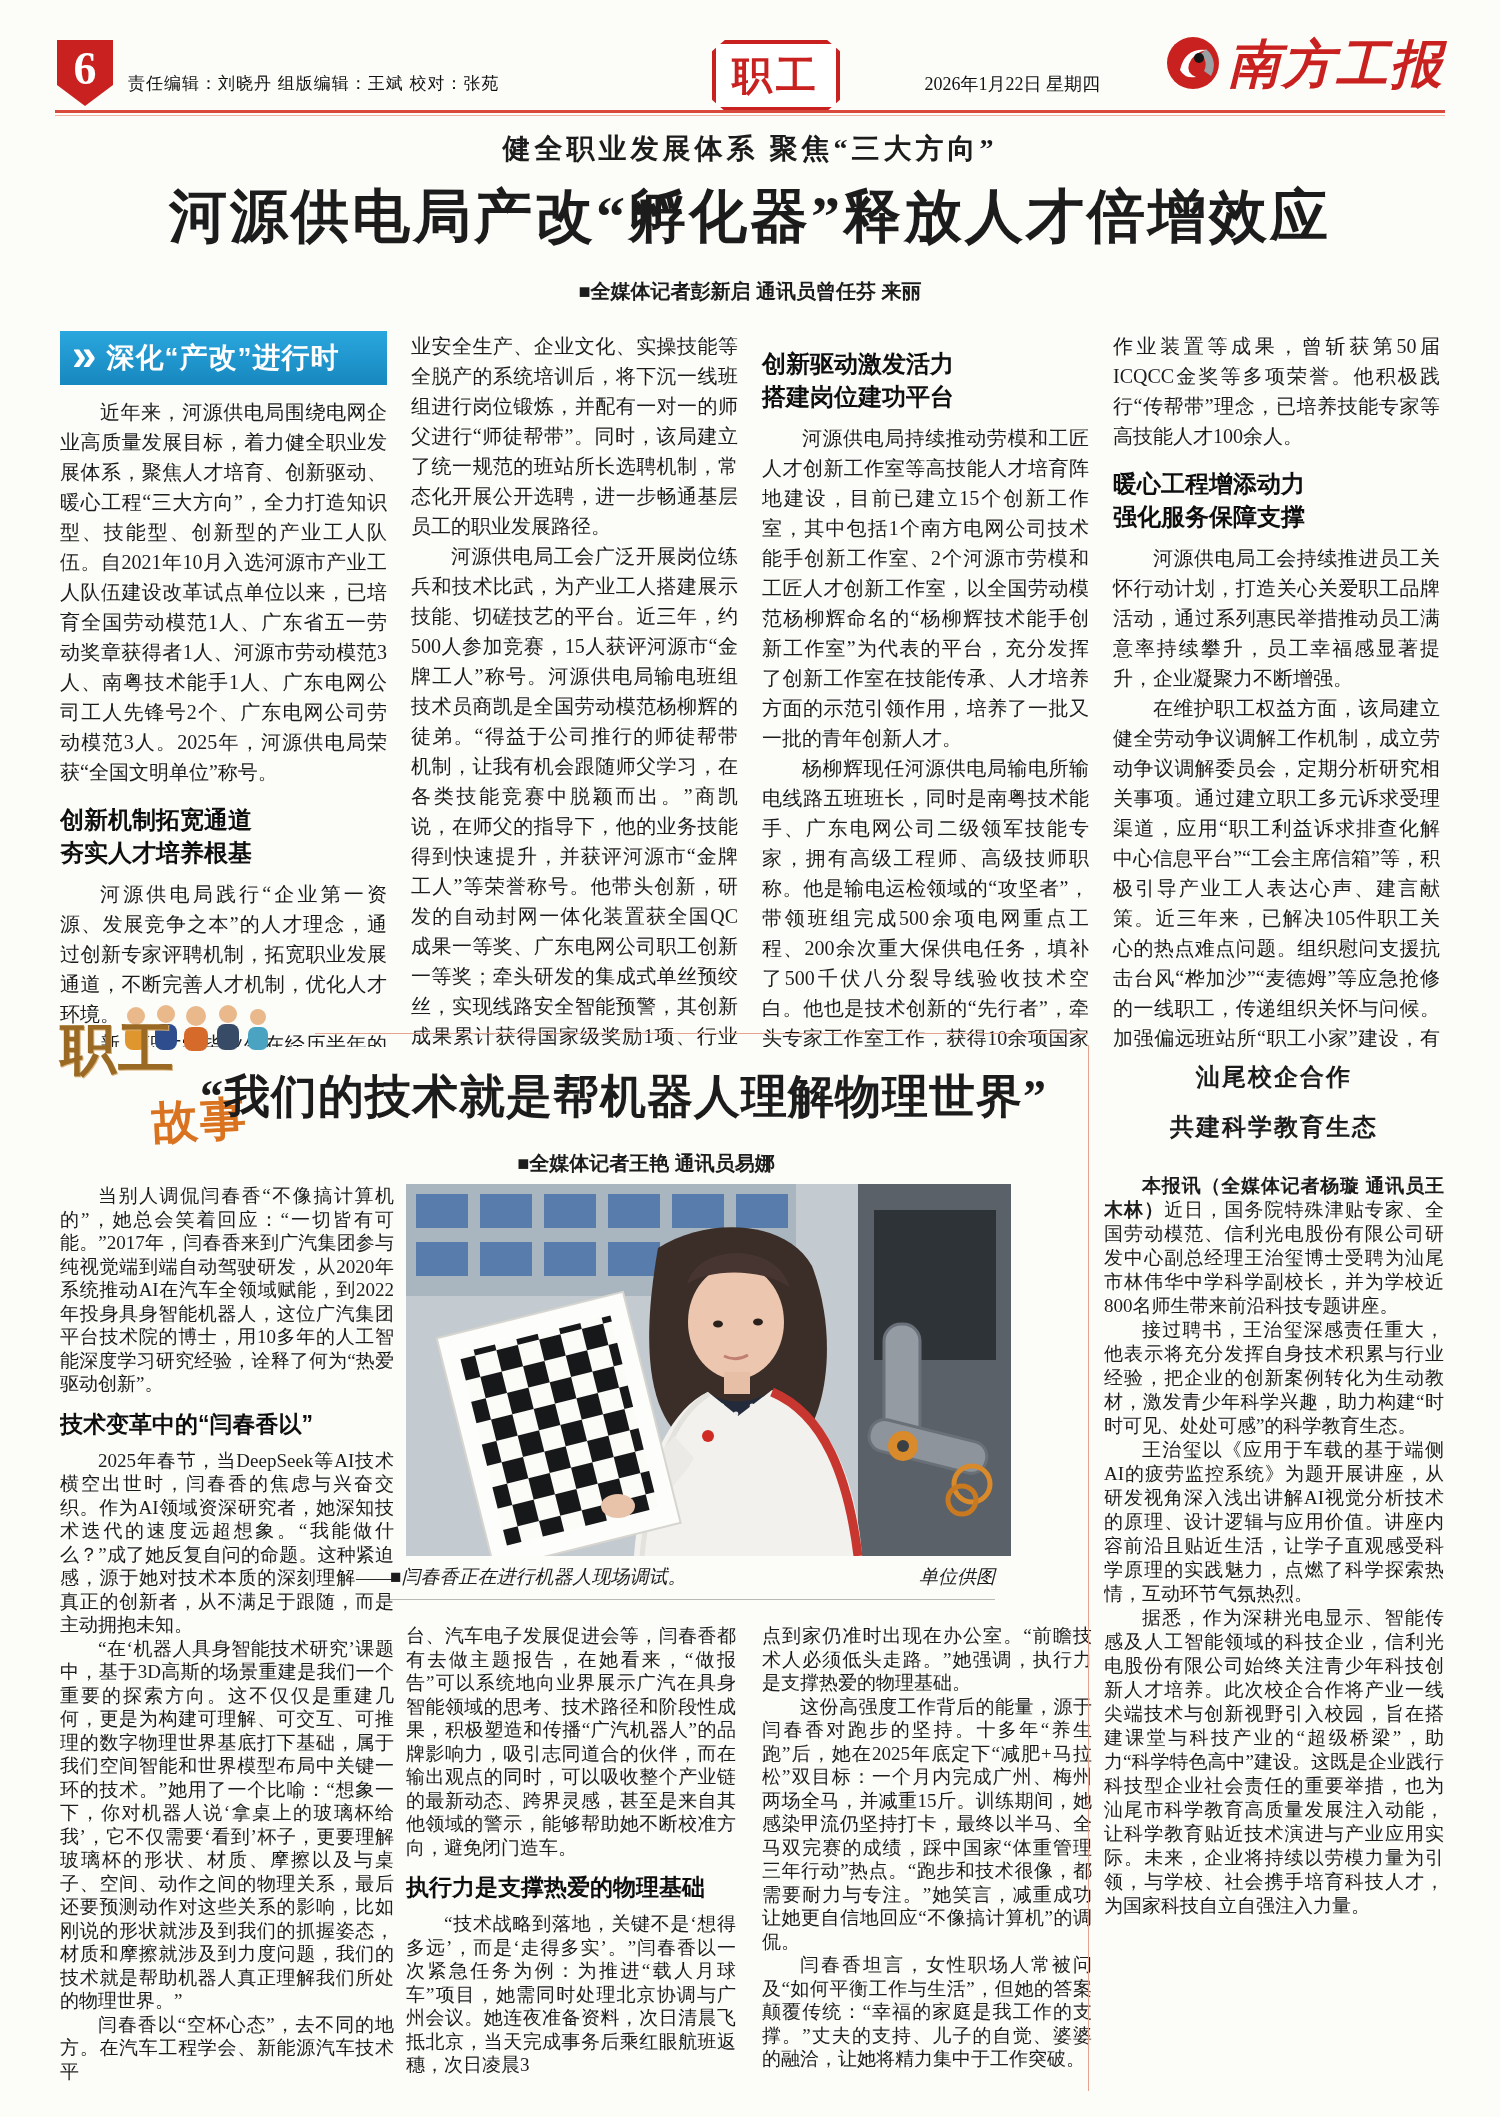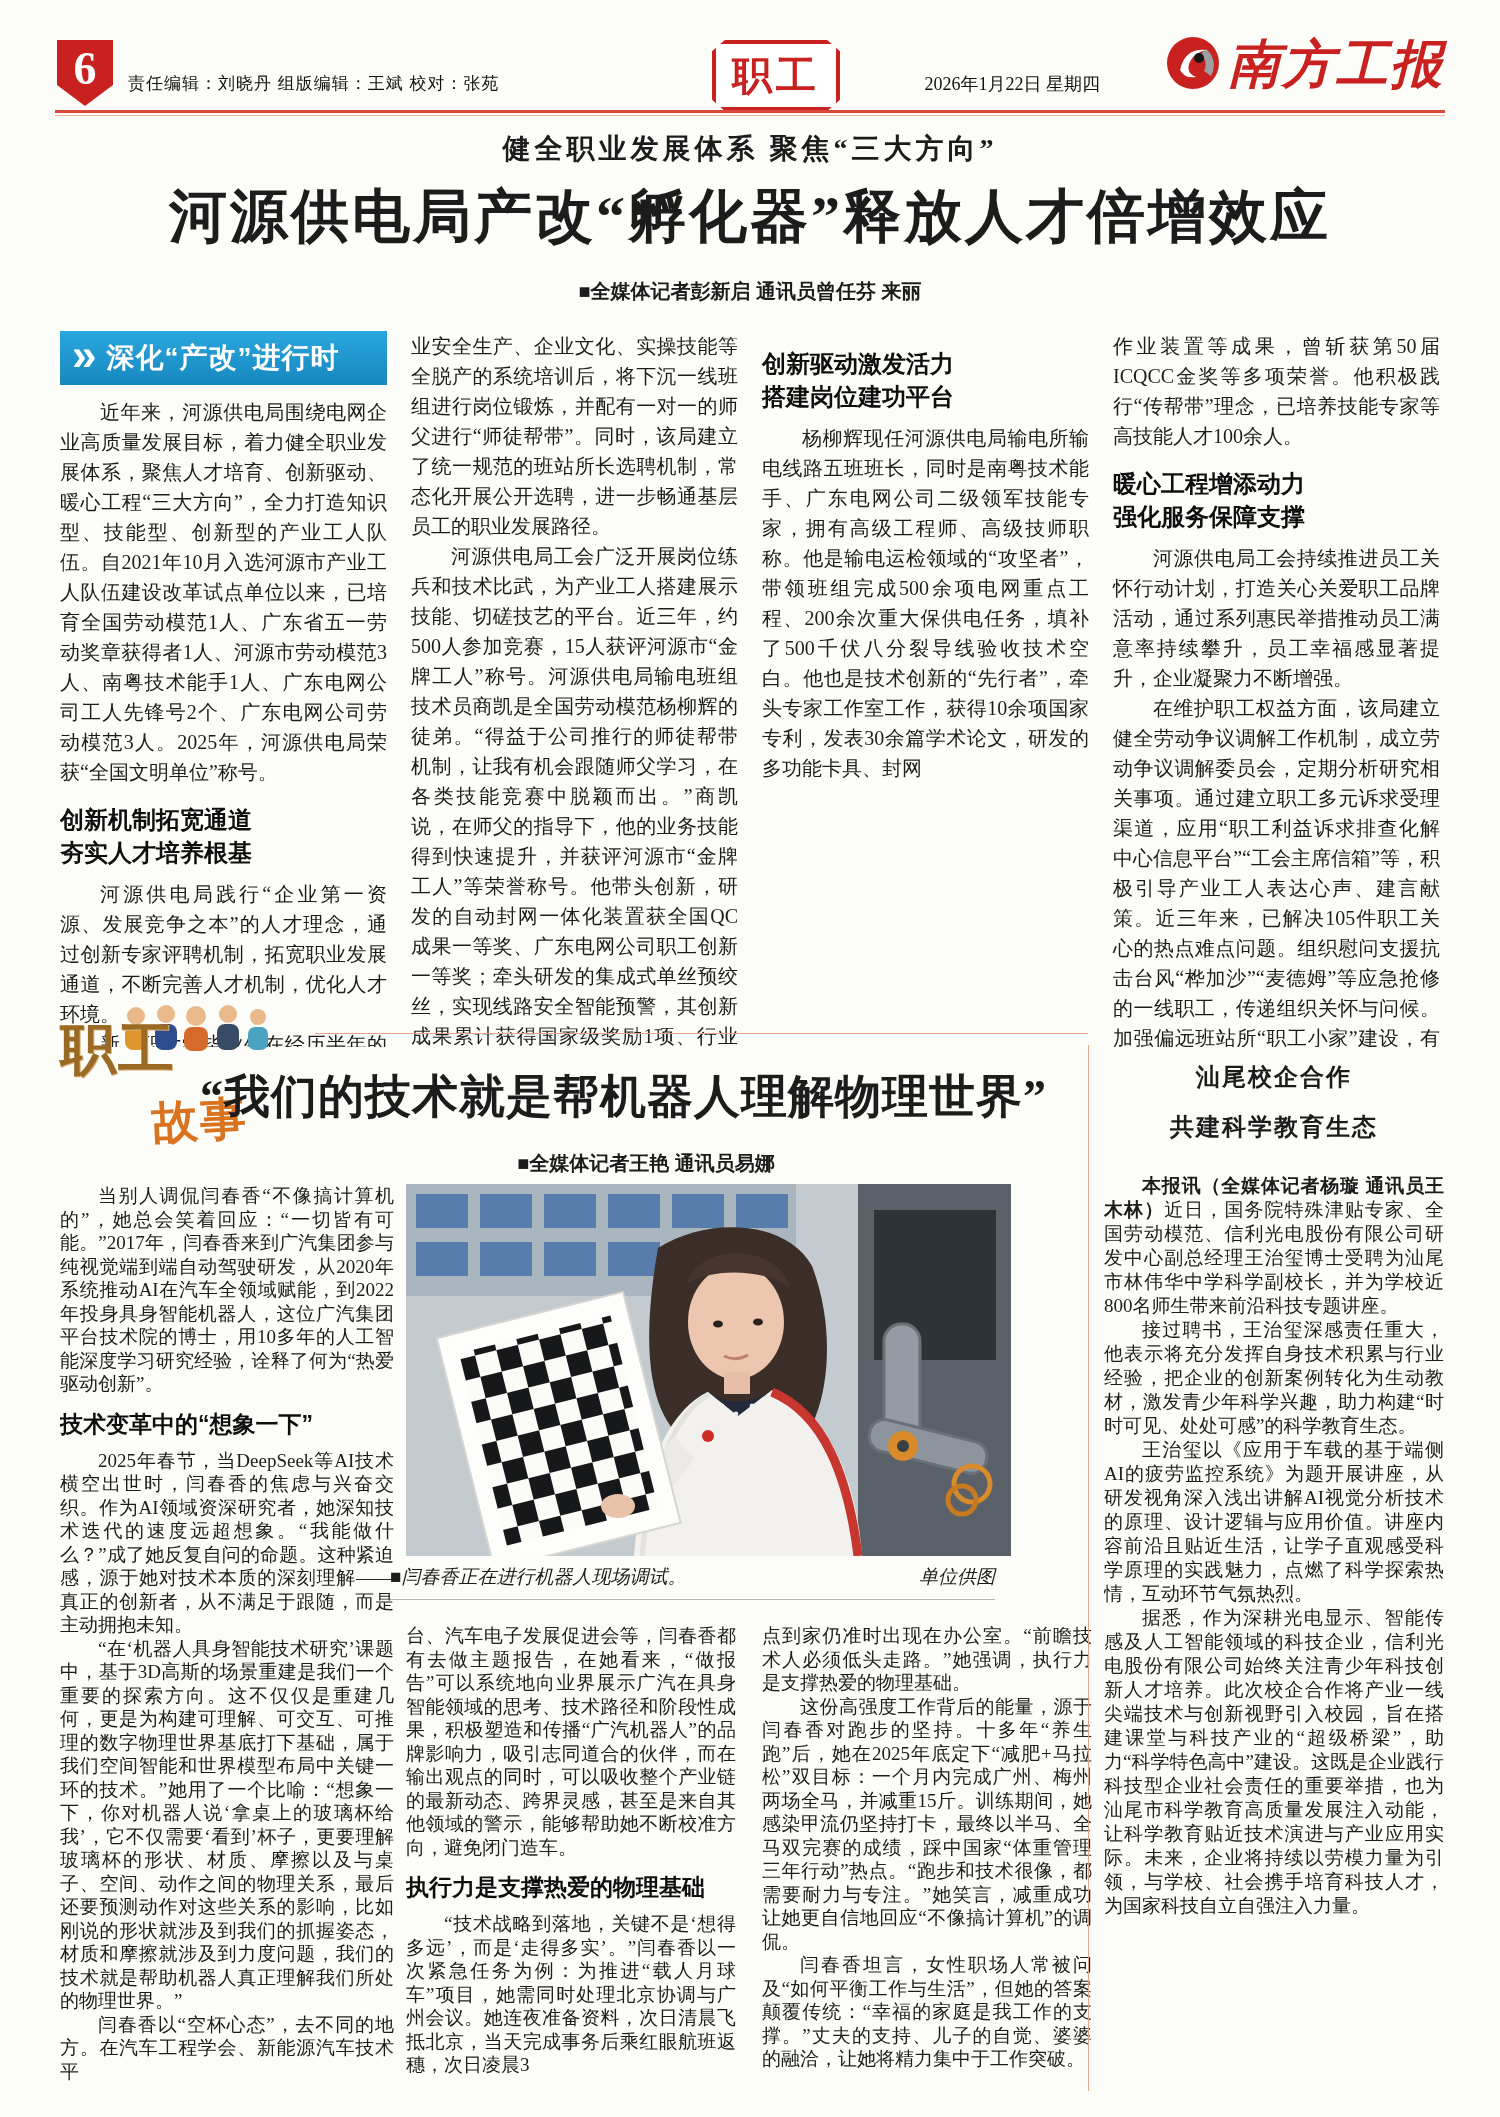--- a/index.html
+++ b/index.html
@@ -110,20 +110,21 @@
     </div>
     <div class="col">
       <p class="para noind">业安全生产、企业文化、实操技能等全脱产的系统培训后，将下沉一线班组进行岗位锻炼，并配有一对一的师父进行“师徒帮带”。同时，该局建立了统一规范的班站所长选聘机制，常态化开展公开选聘，进一步畅通基层员工的职业发展路径。</p>
       <p class="para">河源供电局工会广泛开展岗位练兵和技术比武，为产业工人搭建展示技能、切磋技艺的平台。近三年，约500人参加竞赛，15人获评河源市“金牌工人”称号。河源供电局输电班组技术员商凯是全国劳动模范杨柳辉的徒弟。“得益于公司推行的师徒帮带机制，让我有机会跟随师父学习，在各类技能竞赛中脱颖而出。”商凯说，在师父的指导下，他的业务技能得到快速提升，并获评河源市“金牌工人”等荣誉称号。他带头创新，研发的自动封网一体化装置获全国QC成果一等奖、广东电网公司职工创新一等奖；牵头研发的集成式单丝预绞丝，实现线路安全智能预警，其创新成果累计获得国家级奖励1项、行业级奖励12项。</p>
     </div>
     <div class="col">
       <div class="subhead">
         <div>创新驱动激发活力</div>
         <div>搭建岗位建功平台</div>
       </div>
+      <p class="para">河源供电局持续推动劳模和工匠人才创新工作室等高技能人才培育阵地建设，目前已建立15个创新工作室，其中包括1个南方电网公司技术能手创新工作室、2个河源市劳模和工匠人才创新工作室，以全国劳动模范杨柳辉命名的“杨柳辉技术能手创新工作室”为代表的平台，充分发挥了创新工作室在技能传承、人才培养方面的示范引领作用，培养了一批又一批的青年创新人才。</p>
       <p class="para">杨柳辉现任河源供电局输电所输电线路五班班长，同时是南粤技术能手、广东电网公司二级领军技能专家，拥有高级工程师、高级技师职称。他是输电运检领域的“攻坚者”，带领班组完成500余项电网重点工程、200余次重大保供电任务，填补了500千伏八分裂导线验收技术空白。他也是技术创新的“先行者”，牵头专家工作室工作，获得10余项国家专利，发表30余篇学术论文，研发的多功能卡具、封网</p>
     </div>
     <div class="col">
       <p class="para noind">作业装置等成果，曾斩获第50届ICQCC金奖等多项荣誉。他积极践行“传帮带”理念，已培养技能专家等高技能人才100余人。</p>
       <div class="subhead">
         <div>暖心工程增添动力</div>
         <div>强化服务保障支撑</div>
       </div>
       <p class="para">河源供电局工会持续推进员工关怀行动计划，打造关心关爱职工品牌活动，通过系列惠民举措推动员工满意率持续攀升，员工幸福感显著提升，企业凝聚力不断增强。</p>
       <p class="para">在维护职工权益方面，该局建立健全劳动争议调解工作机制，成立劳动争议调解委员会，定期分析研究相关事项。通过建立职工多元诉求受理渠道，应用“职工利益诉求排查化解中心信息平台”“工会主席信箱”等，积极引导产业工人表达心声、建言献策。近三年来，已解决105件职工关心的热点难点问题。组织慰问支援抗击台风“桦加沙”“麦德姆”等应急抢修的一线职工，传递组织关怀与问候。加强偏远班站所“职工小家”建设，有效解决一线产业工人的生产生活难题。</p>
@@ -149,21 +150,21 @@
       </svg>
     </span>
     <span class="zg">职工</span>
     <span class="gs">故事</span>
   </div>
   <div class="headline2">“我们的技术就是帮机器人理解物理世界”</div>
   <div class="byline2">■全媒体记者王艳 通讯员易娜</div>
 
   <div class="a2col a2c1">
     <p class="para">当别人调侃闫春香“不像搞计算机的”，她总会笑着回应：“一切皆有可能。”2017年，闫春香来到广汽集团参与纯视觉端到端自动驾驶研发，从2020年系统推动AI在汽车全领域赋能，到2022年投身具身智能机器人，这位广汽集团平台技术院的博士，用10多年的人工智能深度学习研究经验，诠释了何为“热爱驱动创新”。</p>
-    <div class="subhead">技术变革中的“想象一下”</div>
+    <div class="subhead">技术变革中的“闫春香以”</div>
     <p class="para">2025年春节，当DeepSeek等AI技术横空出世时，闫春香的焦虑与兴奋交织。作为AI领域资深研究者，她深知技术迭代的速度远超想象。“我能做什么？”成了她反复自问的命题。这种紧迫感，源于她对技术本质的深刻理解——真正的创新者，从不满足于跟随，而是主动拥抱未知。</p>
     <p class="para">“在‘机器人具身智能技术研究’课题中，基于3D高斯的场景重建是我们一个重要的探索方向。这不仅仅是重建几何，更是为构建可理解、可交互、可推理的数字物理世界基底打下基础，属于我们空间智能和世界模型布局中关键一环的技术。”她用了一个比喻：“想象一下，你对机器人说‘拿桌上的玻璃杯给我’，它不仅需要‘看到’杯子，更要理解玻璃杯的形状、材质、摩擦以及与桌子、空间、动作之间的物理关系，最后还要预测动作对这些关系的影响，比如刚说的形状就涉及到我们的抓握姿态，材质和摩擦就涉及到力度问题，我们的技术就是帮助机器人真正理解我们所处的物理世界。”</p>
     <p class="para">闫春香以“空杯心态”，去不同的地方。在汽车工程学会、新能源汽车技术平</p>
   </div>
 
   <div class="photo">
     <svg width="605" height="372" viewBox="0 0 605 372">
       <defs>
         <pattern id="chk" width="44" height="44" patternUnits="userSpaceOnUse">
           <rect width="44" height="44" fill="#fbfbf8"></rect>

